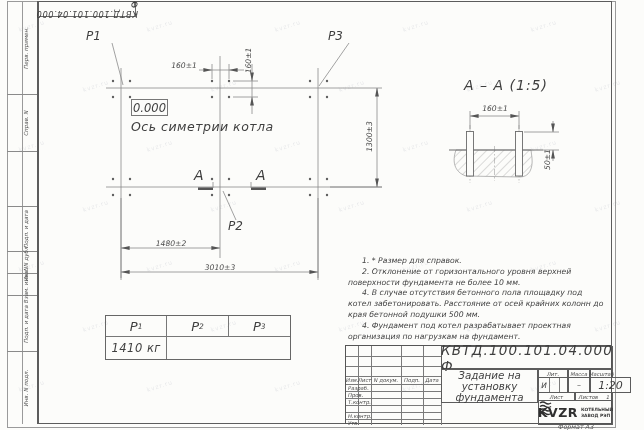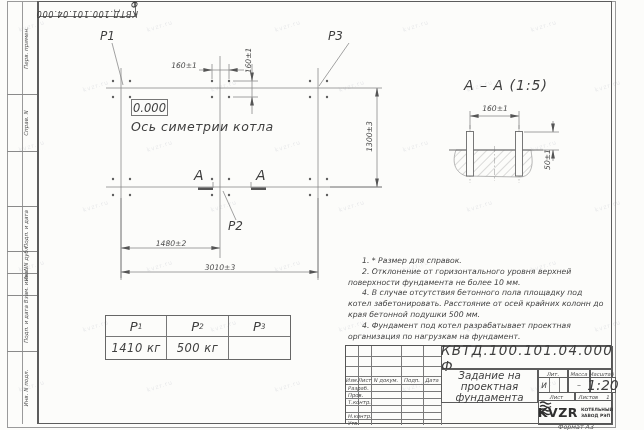--- a/index.html
+++ b/index.html
@@ -237,21 +237,21 @@
         <path d="M519,129 V111"></path>
       <path d="M470,116 H519" marker-start="url(#arr)" marker-end="url(#arr)"></path>
 
       <path d="M524,132 H559"></path>
         <path d="M543,150 H559"></path>
       <path d="M553,121 V132" marker-end="url(#arr)"></path>
       <path d="M553,161 V150" marker-end="url(#arr)"></path>
     </g>
   </svg>
 
-  <div class="abs pt-label" style="left:100px;top:29px">P1</div>
+  <div class="abs pt-label" style="left:86px;top:29px">P1</div>
   <div class="abs pt-label" style="left:328px;top:29px">P3</div>
   <div class="abs pt-label" style="left:228px;top:219px">P2</div>
   <div id="level-box" class="abs">0.000</div>
   <div id="axis-label" class="abs">Ось симетрии котла</div>
   <div class="abs cut-letter" style="left:194px;top:167px">А</div>
   <div class="abs cut-letter" style="left:256px;top:167px">А</div>
 
   <div class="abs dim" style="left:164px;top:61px;width:40px">160±1</div>
   <div class="abs dim rot" style="left:229px;top:56px;width:38px">160±1</div>
   <div class="abs dim rot" style="left:347px;top:132px;width:44px">1300±3</div>
@@ -276,21 +276,20 @@
       </div>
     <div class="lt-cell lt-head">
         <span>P</span>
         <sub>2</sub>
       </div>
     <div class="lt-cell lt-head">
         <span>P</span>
         <sub>3</sub>
       </div>
     <div class="lt-cell lt-val">1410 кг</div>
-    <div class="lt-cell lt-val">500 кг</div>
   </div>
 
   <div id="title-block" class="abs">
 
     <div class="vl" style="left:12px;top:0;height:79px"></div>
     <div class="vl" style="left:25px;top:0;height:79px"></div>
     <div class="vl" style="left:55px;top:0;height:79px"></div>
     <div class="vl" style="left:77px;top:0;height:79px"></div>
     <div class="vl" style="left:95px;top:0;height:79px"></div>
     <div class="hl" style="left:0;top:10px;width:95px"></div>
@@ -312,35 +311,35 @@
     <div class="abs tb-small" style="left:2px;top:39px">Разраб.</div>
     <div class="abs tb-small" style="left:2px;top:46px">Пров.</div>
     <div class="abs tb-small" style="left:2px;top:53px">Т.контр.</div>
     <div class="abs tb-small" style="left:2px;top:67px">Н.контр.</div>
     <div class="abs tb-small" style="left:2px;top:74px">Утв.</div>
 
     <div id="tb-doc" class="cell">КВТД.100.101.04.000  Ф</div>
 
     <div id="tb-name" class="cell">
       <div>Задание на</div>
-      <div>проектная</div>
+      <div>установку</div>
       <div>фундамента</div>
     </div>
 
 
     <div class="cell tb-small" style="left:192px;top:23px;width:30px;height:9px">Лит.</div>
     <div class="cell tb-small" style="left:222px;top:23px;width:22px;height:9px">Масса</div>
     <div class="cell tb-small" style="left:244px;top:23px;width:23px;height:9px">Масштаб</div>
     <div class="cell" style="left:192px;top:31px;width:30px;height:16px">
       <div class="vl" style="left:10px;top:0;height:14px"></div>
       <div class="vl" style="left:20px;top:0;height:14px"></div>
       <span class="it" style="position:absolute;left:0;width:10px;text-align:center;font-size:7.5px">И</span>
     </div>
     <div class="cell it" style="left:222px;top:31px;width:22px;height:16px;font-size:8px">–</div>
-    <div class="cell it" style="left:244px;top:31px;width:26px;height:16px;font-size:14px">1:20</div>
+    <div class="cell it" style="left:244px;top:31px;width:41px;height:16px;font-size:11px">1:20</div>
     <div class="cell tb-small" style="left:192px;top:46px;width:37px;height:9px">Лист</div>
     <div class="cell" style="left:229px;top:46px;width:38px;height:9px">
       <span class="tb-small">Листов</span>
       <span class="tb-small" style="margin-left:8px">1</span>
     </div>
 
     <div id="tb-logo" class="cell">
       <svg width="13" height="15" viewBox="0 0 13 15">
         <g stroke="#2f2f2f" stroke-width="1.5" fill="none">
           <path d="M1,2 q3,-2 5.5,0 t5.5,0"></path>

